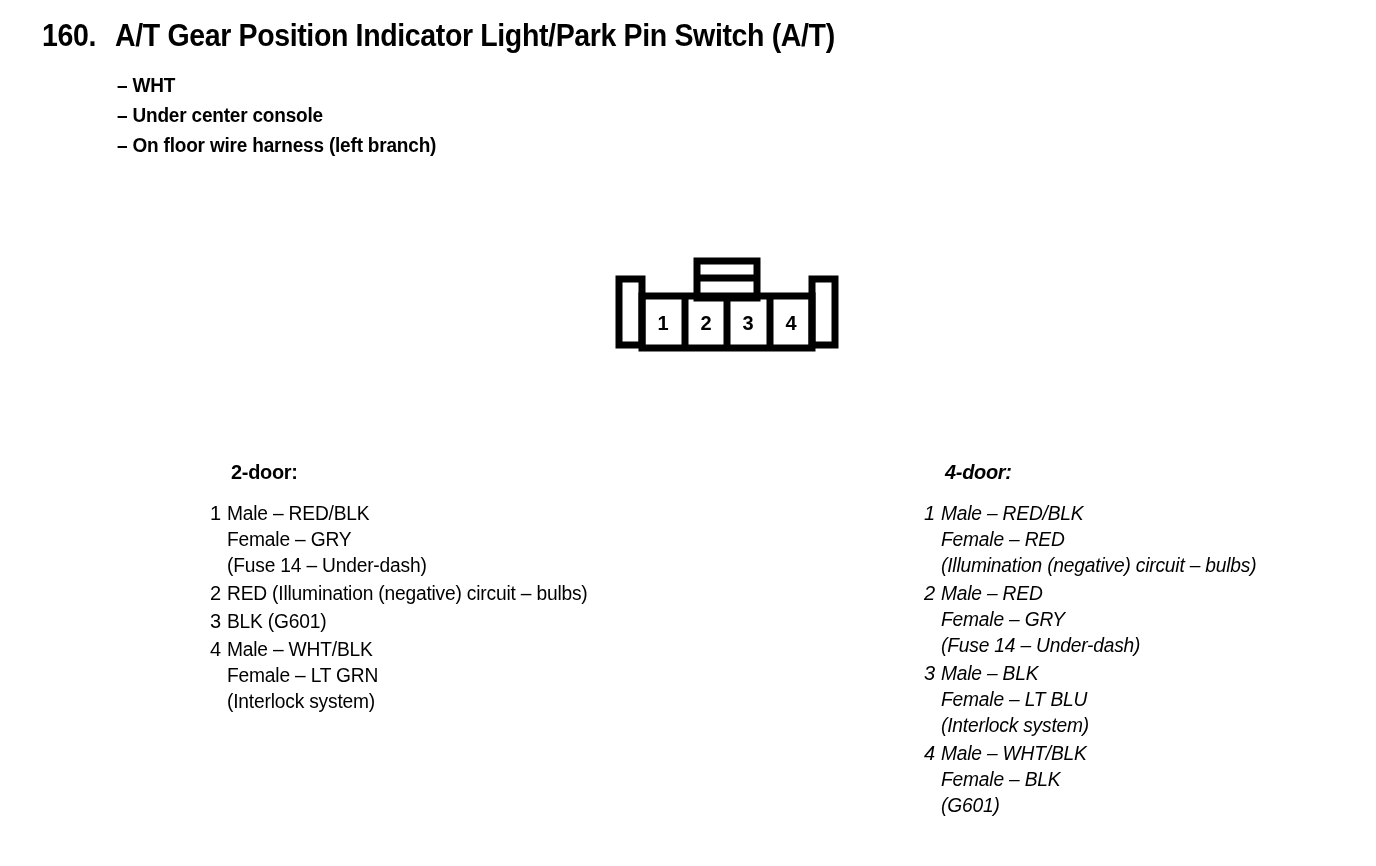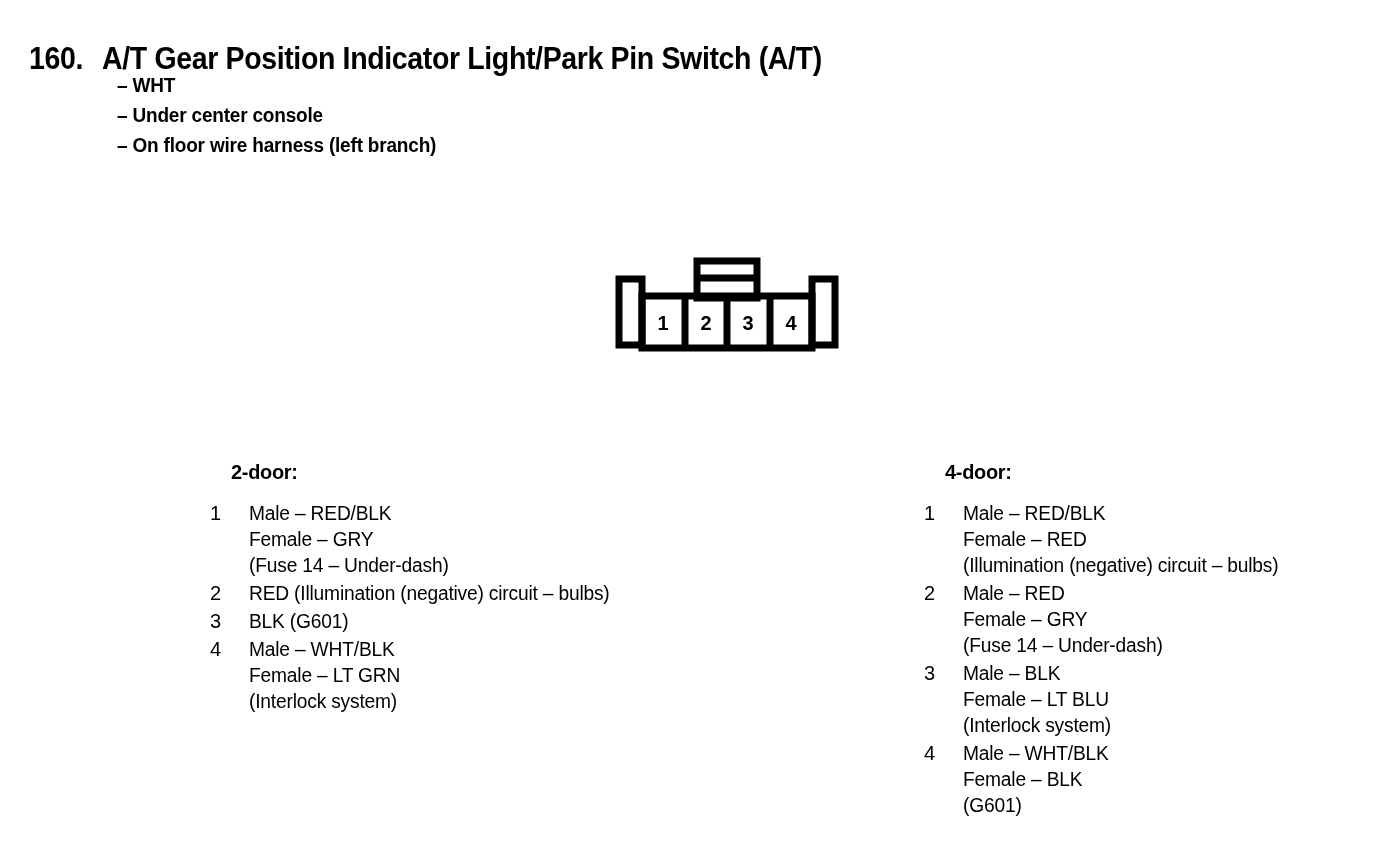--- a/index.html
+++ b/index.html
@@ -14,26 +14,25 @@
     position: relative;
     overflow: hidden;
     font-family: "Liberation Sans", "DejaVu Sans", sans-serif;
     color: #000000;
     -webkit-font-smoothing: none;
   }
 
   
   .title-row {
     position: absolute;
-    left: 29px;
+    left: 42px;
     top: 18px;
     display: flex;
     align-items: flex-end;
     white-space: nowrap;
-    margin-top: 23px;
   }
   .title-num {
     font-size: 31px;
     font-weight: bold;
     letter-spacing: -0.4px;
     transform: scaleX(0.92);
     transform-origin: left center;
   }
   .title-text {
     font-size: 31px;
@@ -65,21 +64,21 @@
     left: 612px;
     top: 252px;
     width: 230px;
     height: 120px;
   }
   .connector svg { display: block; }
 
   
   .list-col { position: absolute; }
   .col-2door { left: 209px; top: 460px; }
-  .col-4door { left: 923px; top: 460px; }
+  .col-4door { left: 923px; top: 460px; font-style: italic; }
 
   .col-head {
     font-size: 21px;
     font-weight: bold;
     letter-spacing: -0.3px;
     margin-left: 22px;
     margin-bottom: 16px;
     white-space: nowrap;
     transform: scaleX(0.95);
     transform-origin: left center;
@@ -91,21 +90,21 @@
     margin-bottom: 2px;
   }
   .pin-num {
     width: 12px;
     text-align: right;
     font-size: 20px;
     line-height: 26px;
     flex: 0 0 auto;
   }
   .pin-lines {
-    margin-left: 28px;
+    margin-left: 6px;
   }
   .pin-line {
     font-size: 20px;
     line-height: 26px;
     letter-spacing: -0.2px;
     white-space: nowrap;
     transform: scaleX(0.96);
     transform-origin: left center;
   }
 </style>

